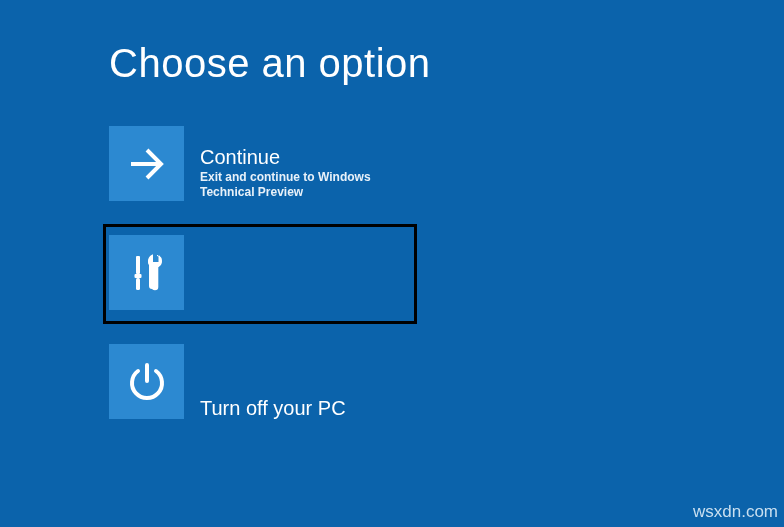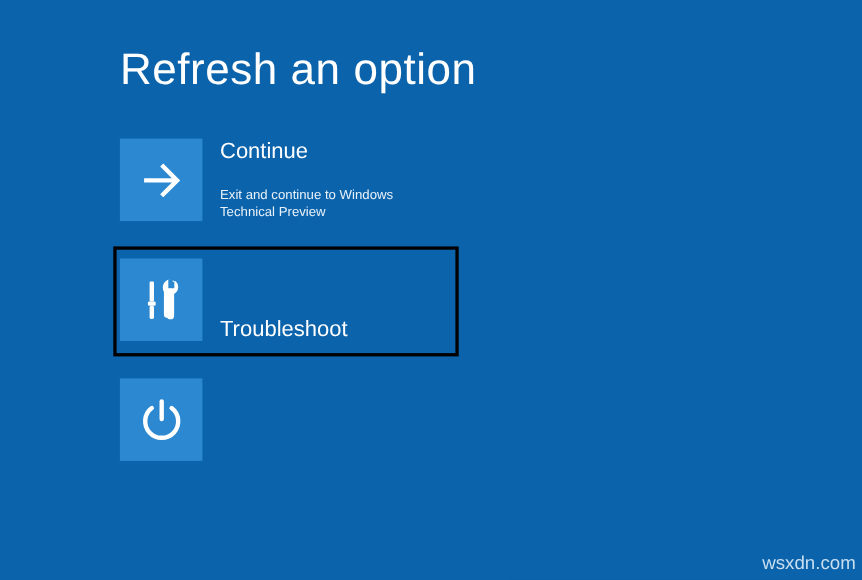--- a/index.html
+++ b/index.html
@@ -46,23 +46,23 @@
       max-width: 210px;
     }
     .option-title {
       font-size: 20px;
       font-weight: 400;
       line-height: 1.1;
       margin-top: -2px;
     }
     .option-desc {
       font-size: 12px;
-      font-weight: 400;
+      font-weight: 700;
       line-height: 1.3;
-      margin-top: 21px;
+      margin-top: 2px;
       color: #e8f1f9;
     }
     .highlight-box {
       position: absolute;
       border: 3px solid #000000;
       left: -6px;
       top: -11px;
       width: 314px;
       height: 100px;
       pointer-events: none;
@@ -73,21 +73,21 @@
       bottom: 5px;
       font-size: 17px;
       color: #c9dff0;
       font-family: Arial, sans-serif;
     }
     svg { display: block; }
   </style>
 </head>
 <body>
 
-<h1 class="page-title">Refresh an option</h1>
+<h1 class="page-title">Choose an option</h1>
 
 <div class="options">
 
   <div class="option-tile">
     <div class="option-icon">
       <svg width="48" height="48" viewBox="0 0 48 48">
         <g stroke="#ffffff" stroke-width="4" fill="none" stroke-linecap="butt" stroke-linejoin="miter">
           <line x1="8" y1="24" x2="36" y2="24"></line>
           <polyline points="24,10 38,24 24,38"></polyline>
         </g>
@@ -113,30 +113,32 @@
           <path d="M24.5 11 a6.5 6.5 0 0 1 13 0 a6.5 6.5 0 0 1 -3.5 5.8 V36 a3 3 0 0 1 -6 0 V16.8 a6.5 6.5 0 0 1 -3.5 -5.8 z M28.5 6.5 v6 h6 v-6 a6 6 0 0 0 -6 0 z" fill="#ffffff"></path>
         </g>
 
         <g fill="#ffffff">
           <path d="M31 4 a7 7 0 0 0 -7 7 a7 7 0 0 0 3.7 6.2 V37 a3.3 3.3 0 0 0 6.6 0 V17.2 A7 7 0 0 0 38 11 a7 7 0 0 0 -3 -5.7 V12 h-4 V4 z" fill="#ffffff"></path>
         </g>
         <rect x="29" y="4" width="4" height="8" fill="#2c89d1"></rect>
       </svg>
     </div>
     <div class="option-text">
-      <div class="option-title">Troubleshoot</div>
     </div>
   </div>
 
   <div class="option-tile">
     <div class="option-icon">
       <svg width="46" height="46" viewBox="0 0 46 46">
         <g stroke="#ffffff" stroke-width="4" fill="none" stroke-linecap="round">
           <path d="M14 12 A15 15 0 1 0 32 12"></path>
           <line x1="23" y1="6" x2="23" y2="22"></line>
         </g>
       </svg>
     </div>
+    <div class="option-text">
+      <div class="option-title">Turn off your PC</div>
+    </div>
   </div>
 
 </div>
 
 <div class="watermark">wsxdn.com</div>
 
 </body></html>

